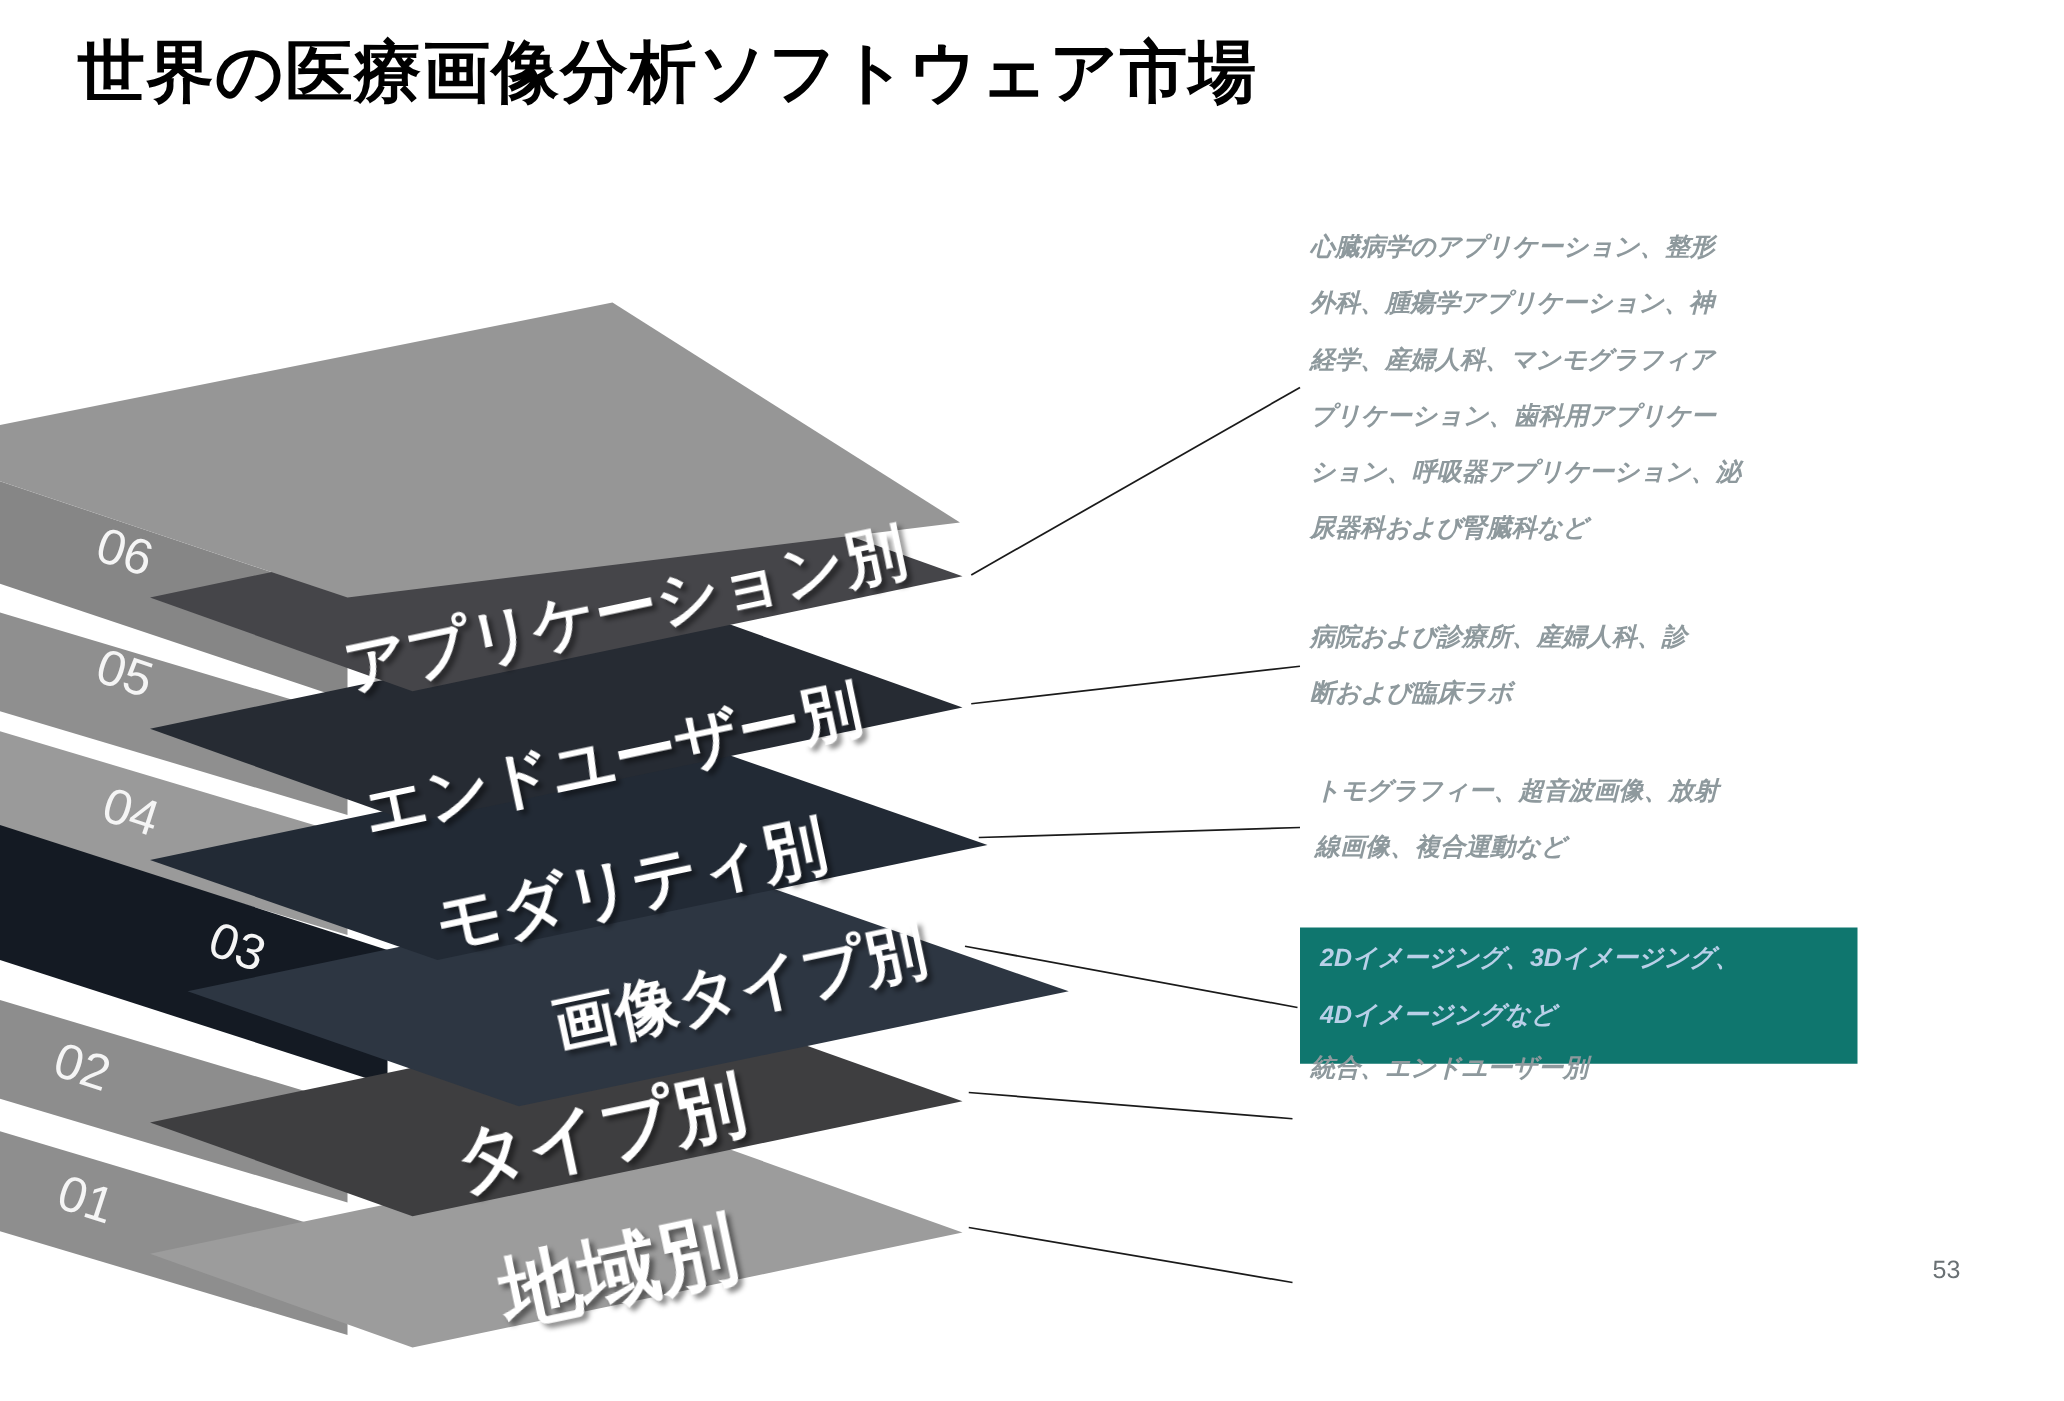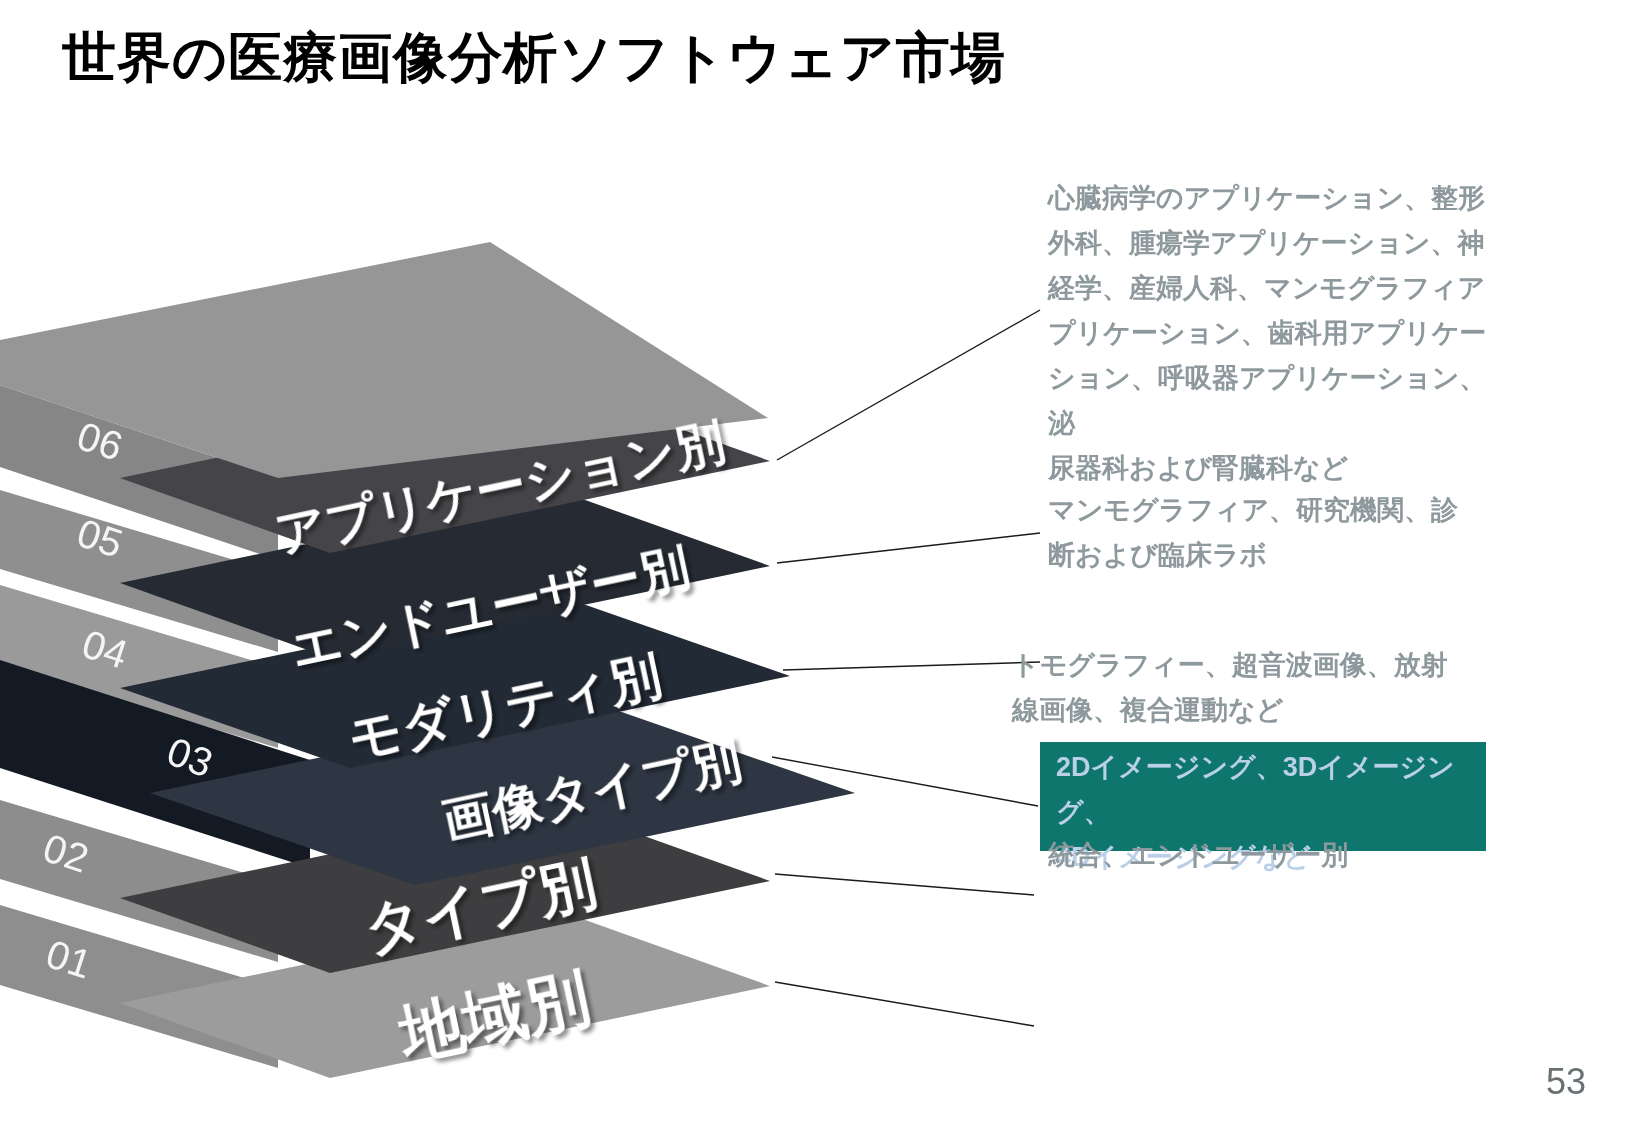--- a/index.html
+++ b/index.html
@@ -15,31 +15,31 @@
   .lbl{
     fill:#ffffff;font-weight:bold;text-anchor:middle;
     filter:drop-shadow(3px 4px 2px rgba(0,0,0,0.45));
   }
   .num{
     fill:#f5f5f5;font-size:40px;font-weight:400;text-anchor:middle;
   }
   .connector{stroke:#1a1a1a;stroke-width:1.4;}
   .annotation{
     position:absolute;width:460px;
-    font-size:27px;line-height:45px;font-weight:bold;color:#8e999d;
-    white-space:pre-line;letter-spacing:0;
+    font-size:20px;line-height:45px;font-weight:bold;color:#8e999d;
+    white-space:pre-line;letter-spacing:0;font-style:italic;
   }
   .annotation.highlight{
     left:1040px;top:742px;width:446px;height:109px;
     background:#0f766e;color:#b9d0e8;
     padding:3px 0 0 16px;box-sizing:border-box;
   }
   .page-num{
-    position:absolute;left:1546px;top:1061px;
-    font-size:36px;color:#6a7174;
+    position:absolute;left:1546px;top:1005px;
+    font-size:20px;color:#6a7174;
   }
 </style>
 </head>
 <body>
 
 <div class="slide">
 
   <h1 class="title">世界の医療画像分析ソフトウェア市場</h1>
 
   <svg class="diagram" viewBox="0 0 1651 1121">
@@ -81,23 +81,23 @@
     <text class="lbl" dy="0.35em" style="font-size:58px" transform="translate(480,906) rotate(-12)">タイプ別</text>
     <text class="lbl" dy="0.35em" style="font-size:64px" transform="translate(495,1016) rotate(-12)">地域別</text>
   </svg>
 
   <div class="annotation" style="left:1048px;top:176px;">心臓病学のアプリケーション、整形
 外科、腫瘍学アプリケーション、神
 経学、産婦人科、マンモグラフィア
 プリケーション、歯科用アプリケー
 ション、呼吸器アプリケーション、泌
 尿器科および腎臓科など</div>
-  <div class="annotation" style="left:1048px;top:488px;">マンモグラフィア、研究機関、診
+  <div class="annotation" style="left:1048px;top:488px;">病院および診療所、産婦人科、診
 断および臨床ラボ</div>
-  <div class="annotation" style="left:1012px;top:611px;margin-top:32px;">トモグラフィー、超音波画像、放射
+  <div class="annotation" style="left:1052px;top:611px;">トモグラフィー、超音波画像、放射
 線画像、複合運動など</div>
   <div class="annotation highlight">2Dイメージング、3Dイメージング、
 4Dイメージングなど</div>
   <div class="annotation" style="left:1048px;top:833px;">統合、エンドユーザー別</div>
 
   <div class="page-num">53</div>
 
 </div>
 
 </body></html>

